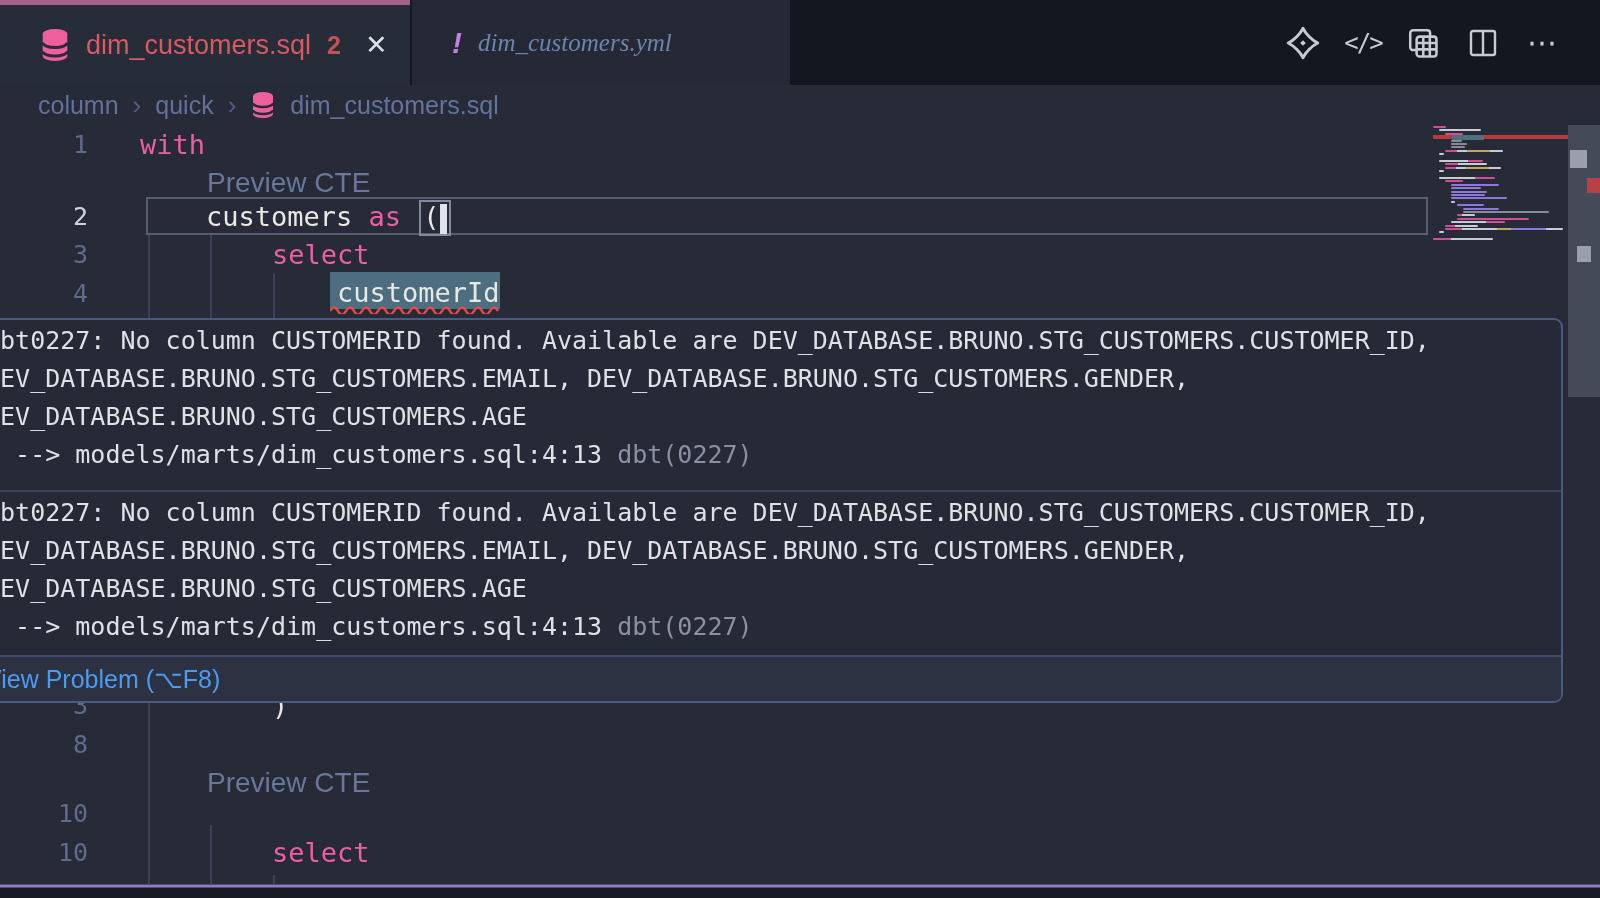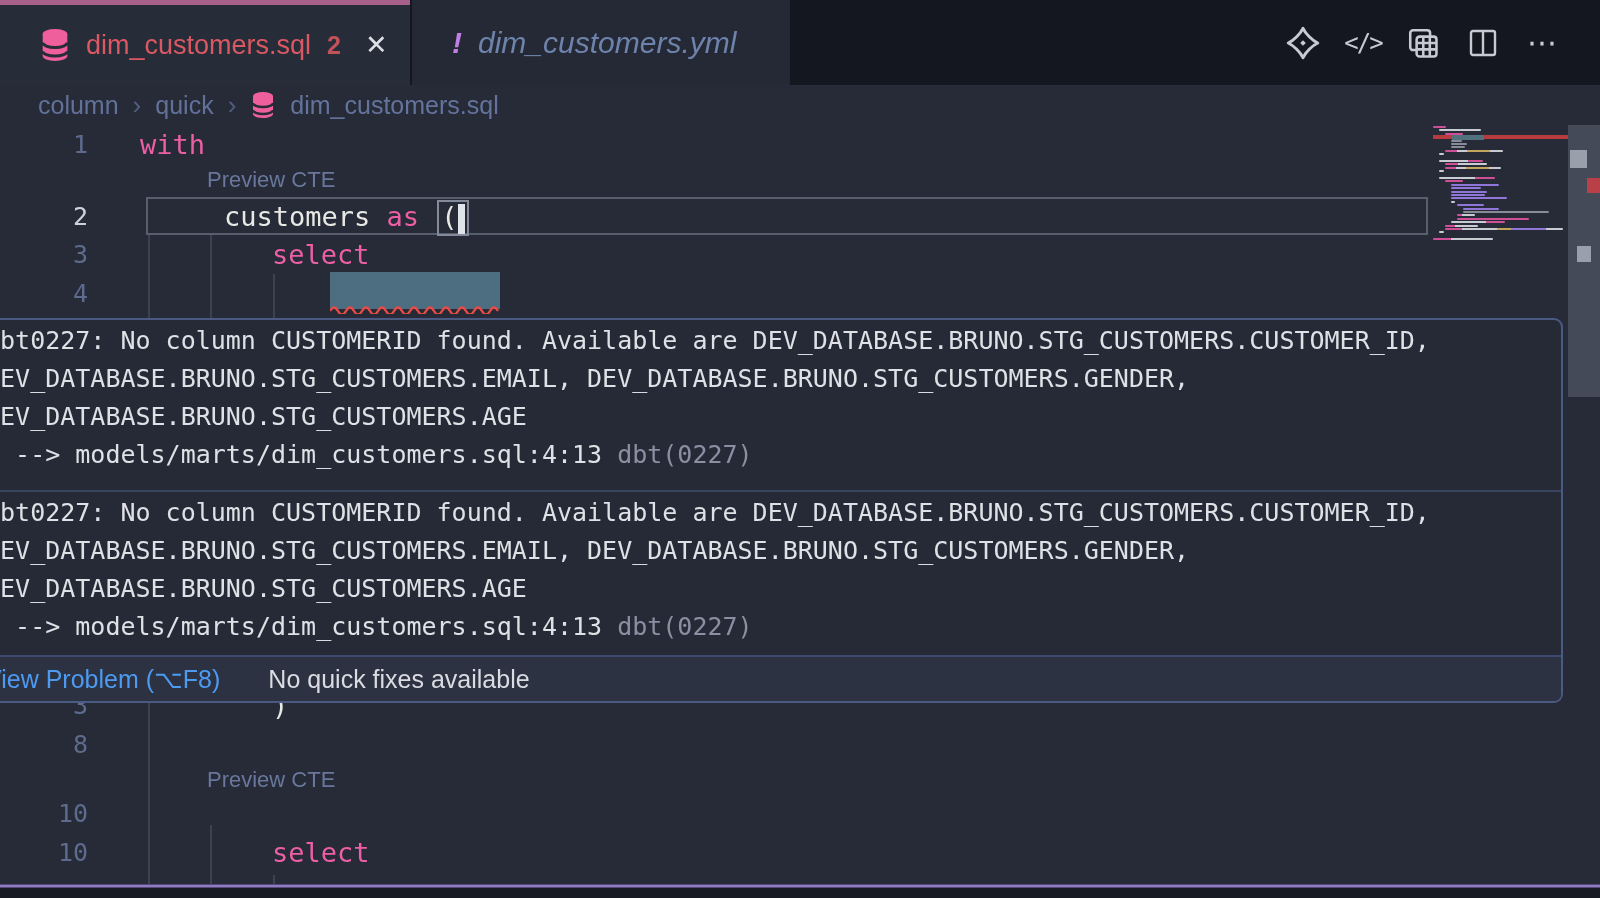--- a/index.html
+++ b/index.html
@@ -9,40 +9,40 @@
     background:#272b38; font-family:"Liberation Sans", sans-serif;
   }
   
   .tabbar { position:absolute; left:0; top:0; width:1600px; height:85px; background:#14171f; }
   .tab { position:absolute; top:0; height:85px; display:flex; align-items:center; }
   .tab-active { left:0; width:410px; background:#272c39; border-top:5px solid #a7608a; padding-left:38px; gap:14px; }
   .tab-inactive { left:412px; width:378px; background:#252935; padding-left:40px; gap:16px; }
   .tab-label-sql { color:#d95862; font-size:27px; }
   .tab-badge { color:#c2525a; font-size:25px; font-weight:bold; margin-left:2px; }
   .tab-close { color:#dcdfe5; font-size:27px; margin-left:10px; cursor:pointer; }
-  .tab-label-yml { color:#6e83ac; font-size:30px; font-style:italic; }
+  .tab-label-yml { color:#6e83ac; font-size:25px; font-style:italic;font-family:Liberation Serif, serif; }
   .excl { color:#c07fe3; font-size:30px; font-weight:bold; font-style:italic; }
   .editor-actions { position:absolute; right:40px; top:0; height:85px; display:flex; align-items:center; gap:26px; }
   .act-icon { width:34px; height:34px; display:flex; align-items:center; justify-content:center; color:#c7cad2; }
   .code-glyph { font-family:"DejaVu Sans Mono", monospace; font-size:24px; color:#c7cad2; letter-spacing:-2px; }
   .ellipsis-glyph { font-size:30px; color:#c7cad2; letter-spacing:2px; line-height:10px; }
   
   .breadcrumb { position:absolute; left:0; top:85px; width:1600px; height:40px; background:#272b38;
     display:flex; align-items:center; padding-left:38px; gap:14px; color:#61719a; font-size:25px; }
   .crumb-sep { color:#515f80; font-size:26px; }
   .crumb-file { color:#63739c; }
   
   .editor { position:absolute; left:0; top:125px; width:1600px; height:773px; background:#272b38; }
   .lnum { position:absolute; left:0; width:88px; text-align:right; color:#5d6b8c;
     font-family:"DejaVu Sans Mono", monospace; font-size:25px; line-height:39px; height:39px; }
   .lnum-active { color:#ccd2de; }
   .codeline { position:absolute; font-family:"DejaVu Sans Mono", monospace; font-size:27px;
     line-height:39px; height:39px; white-space:pre; color:#e8e8e4;text-align:center; }
   .kw { color:#ed5fa5; }
-  .codelens { position:absolute; left:207px; color:#68779b; font-size:22px; font-family:"Liberation Sans", sans-serif; }
+  .codelens { position:absolute; left:207px; color:#68779b; font-size:28px; font-family:"Liberation Sans", sans-serif; }
   .cur-line-box { position:absolute; left:146px; top:72px; width:1282px; height:38px; border:2px solid #575e6e; }
   .bracket-box { display:inline-block; border:2px solid #838a99; padding:0 2px; margin-left:2px; position:relative; line-height:30px; }
   .cursor-bar { display:inline-block; width:7px; height:30px; background:#dfe3ea; vertical-align:middle; }
   .word-hl { position:absolute; left:330px; top:147px; width:170px; height:37px; background:#4d6d80; }
   .squiggle { position:absolute; left:330px; top:180px; }
   .guide { position:absolute; width:2px; background:#3b4253; }
   
   .minimap { position:absolute; left:1433px; top:0; width:135px; height:130px; }
   .mm-row { position:absolute; height:2px; border-radius:1px; }
   .mm-p { background:#cf4f96; } .mm-w { background:#c8ccd2; } .mm-g { background:#878c96; }
@@ -158,25 +158,26 @@
     <div class="guide" style="left:273px; top:149px; height:44px;"></div>
     <div class="guide" style="left:148px; top:561px; height:200px;"></div>
     <div class="guide" style="left:210px; top:700px; height:61px;"></div>
     <div class="guide" style="left:273px; top:750px; height:11px;"></div>
 
     <div class="codeline kw" style="left:140px; top:0;">with</div>
 
     <div class="codelens" style="top:42px;">Preview CTE</div>
 
     <div class="cur-line-box"></div>
-    <div class="codeline" style="left:224px; top:72px;"><span>customers </span><span class="kw">as</span><span> </span><span class="bracket-box"><span>(</span><span class="cursor-bar"></span></span></div>
+    <div class="codeline" style="left:206px; top:72px;"><span>customers </span><span class="kw">as</span><span> </span><span class="bracket-box"><span>(</span><span class="cursor-bar"></span></span></div>
 
     <div class="codeline kw" style="left:272px; top:110px;">select</div>
 
     <div class="word-hl"></div>
+    <div class="codeline" style="left:337px; top:148px;">customerId</div>
     <svg class="squiggle" width="170" height="9">
       <path d="M0 6 q4 -7 8 0 t8 0 t8 0 t8 0 t8 0 t8 0 t8 0 t8 0 t8 0 t8 0 t8 0 t8 0 t8 0 t8 0 t8 0 t8 0 t8 0 t8 0 t8 0 t8 0 t8 0" fill="none" stroke="#e84b44" stroke-width="2.4"></path>
     </svg>
 
     <div class="codeline" style="left:272px; top:561px;">)</div>
 
     <div class="codelens" style="top:642px;">Preview CTE</div>
 
 
     <div class="codeline kw" style="left:272px; top:708px;">select</div>
@@ -237,17 +238,16 @@
         </div>
         <div class="hover-block">
           <div class="hover-line">dbt0227: No column CUSTOMERID found. Available are DEV_DATABASE.BRUNO.STG_CUSTOMERS.CUSTOMER_ID,</div>
           <div class="hover-line">DEV_DATABASE.BRUNO.STG_CUSTOMERS.EMAIL, DEV_DATABASE.BRUNO.STG_CUSTOMERS.GENDER,</div>
           <div class="hover-line">DEV_DATABASE.BRUNO.STG_CUSTOMERS.AGE</div>
           <div class="hover-line"><span>  --&gt; models/marts/dim_customers.sql:4:13 </span><span class="hover-source">dbt(0227)</span></div>
         </div>
       </div>
     <div class="hover-status">
       <span class="hover-link">View Problem (⌥F8)</span>
-      <span class="hover-fixes">No quick fixes available</span>
     </div>
   </div>
 
 </div>
 
 </body></html>

